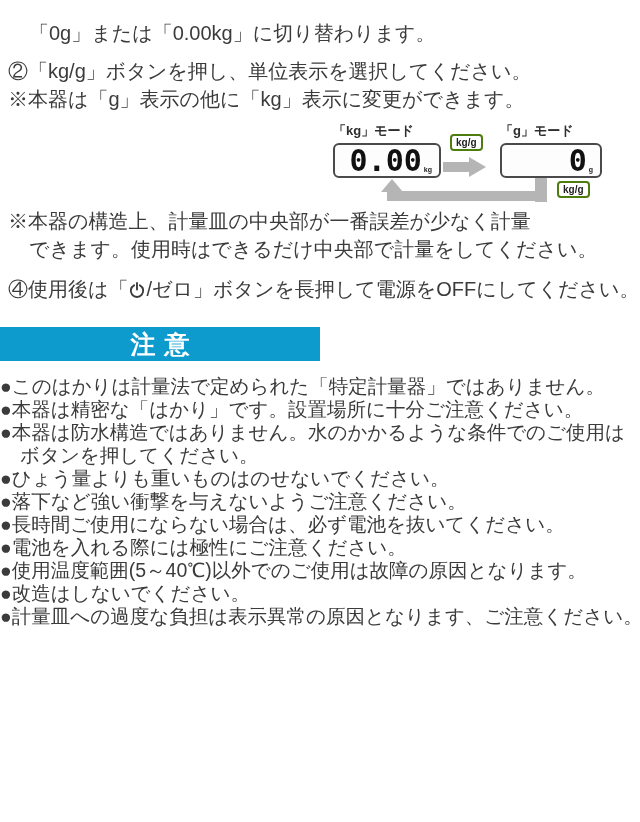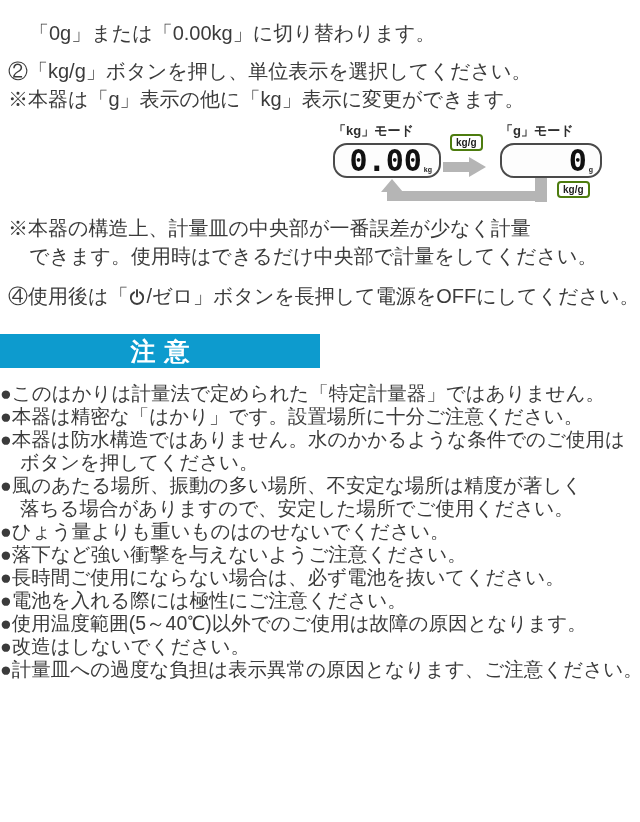--- a/index.html
+++ b/index.html
@@ -14,29 +14,29 @@
     color:#fff;font-size:25px;font-weight:bold;letter-spacing:9px;padding-left:9px;
     box-sizing:border-box;
   }
   .bar-red{background:#cb0404;}
   .bar-blue{background:#0d9bce;margin-top:22px;}
   .usage{padding:19px 8px 0 8px;font-size:20px;}
   .line{line-height:28px;white-space:nowrap;}
   .cont{padding-left:21px;}
   .mt10{margin-top:10px;}
   .mt15{margin-top:15px;}
-  .mt7{margin-top:7px;}
+  .mt7{}
   .mt12{margin-top:12px;}
   .power{display:inline-block;vertical-align:-2px;margin:0 1px;}
   
   .diagram{position:relative;height:88px;margin-top:6px;width:632px;}
   .mode-label{position:absolute;top:3px;font-size:13px;font-weight:bold;color:#2e2e2e;white-space:nowrap;}
   .lcd{
     position:absolute;top:24px;height:30px;background:#fdfdfd;
-    border:2px solid #4a4a4a;border-radius:14px;
+    border:2px solid #4a4a4a;border-radius:6px;
     display:flex;justify-content:flex-end;align-items:flex-end;
     padding:0 7px 1px 0;box-sizing:content-box;
   }
   .lcd-val{
     font-family:"DejaVu Sans Mono",monospace;font-weight:bold;font-size:30px;
     line-height:29px;color:#111;letter-spacing:0px;
   }
   .lcd-unit{font-size:7px;font-weight:bold;color:#222;margin:0 0 2px 2px;}
   .kgbtn{
     position:absolute;background:#fff;border:2px solid #4d7c0f;border-radius:4px;
@@ -114,24 +114,20 @@
       <div class="cline">●このはかりは計量法で定められた「特定計量器」ではありません。</div>
     </div>
     <div>
       <div class="cline">●本器は精密な「はかり」です。設置場所に十分ご注意ください。</div>
     </div>
     <div>
       <div class="cline">●本器は防水構造ではありません。水のかかるような条件でのご使用は</div>
       <div class="cline cont2">ボタンを押してください。</div>
     </div>
     <div>
-      <div class="cline">●風のあたる場所、振動の多い場所、不安定な場所は精度が著しく</div>
-      <div class="cline cont2">落ちる場合がありますので、安定した場所でご使用ください。</div>
-    </div>
-    <div>
       <div class="cline">●ひょう量よりも重いものはのせないでください。</div>
     </div>
     <div>
       <div class="cline">●落下など強い衝撃を与えないようご注意ください。</div>
     </div>
     <div>
       <div class="cline">●長時間ご使用にならない場合は、必ず電池を抜いてください。</div>
     </div>
     <div>
       <div class="cline">●電池を入れる際には極性にご注意ください。</div>

